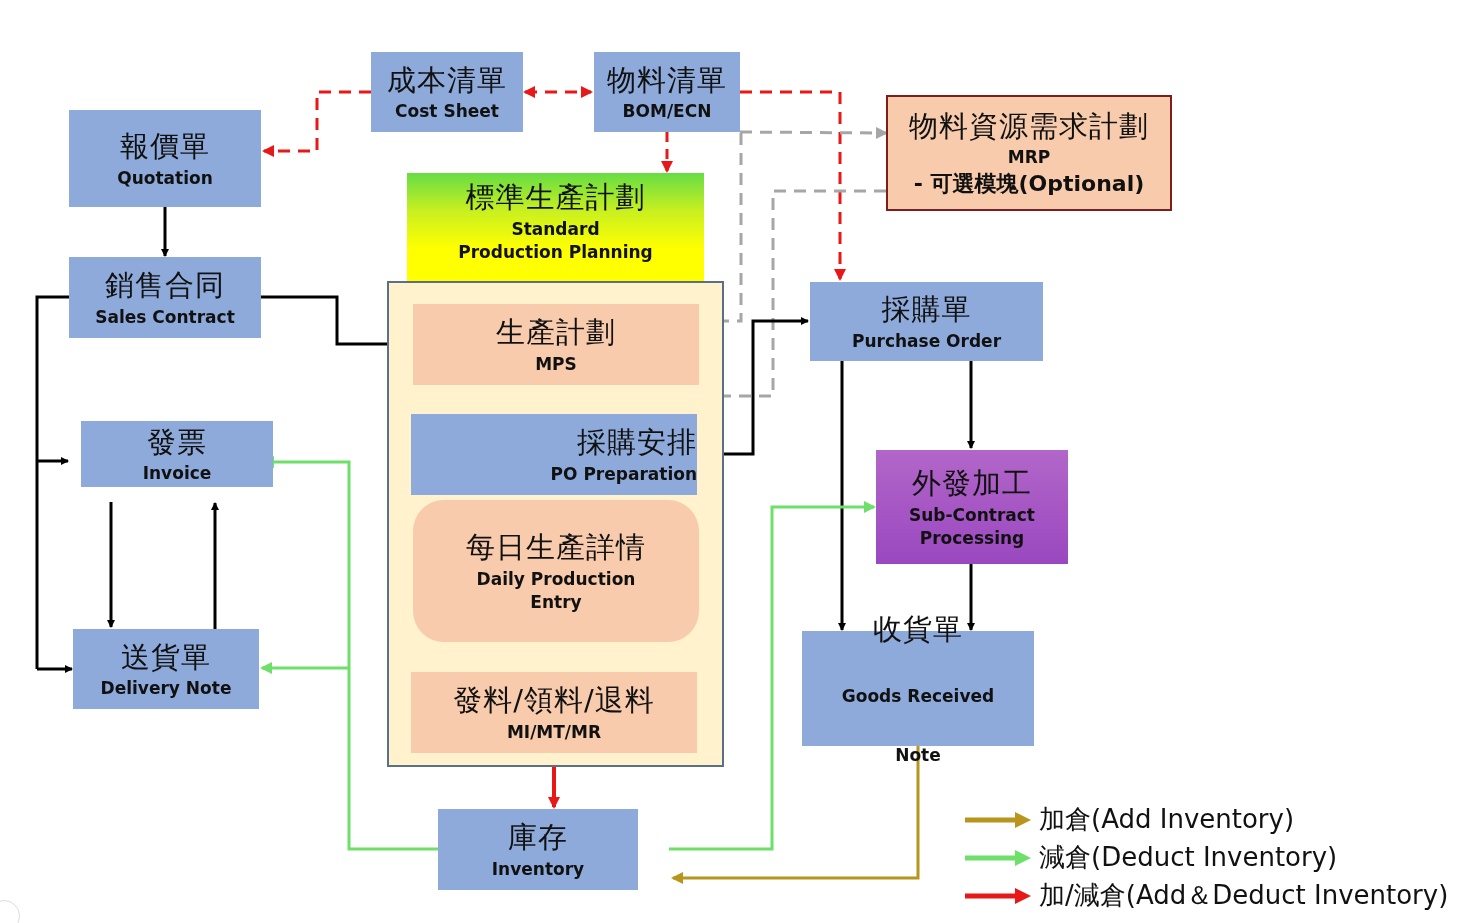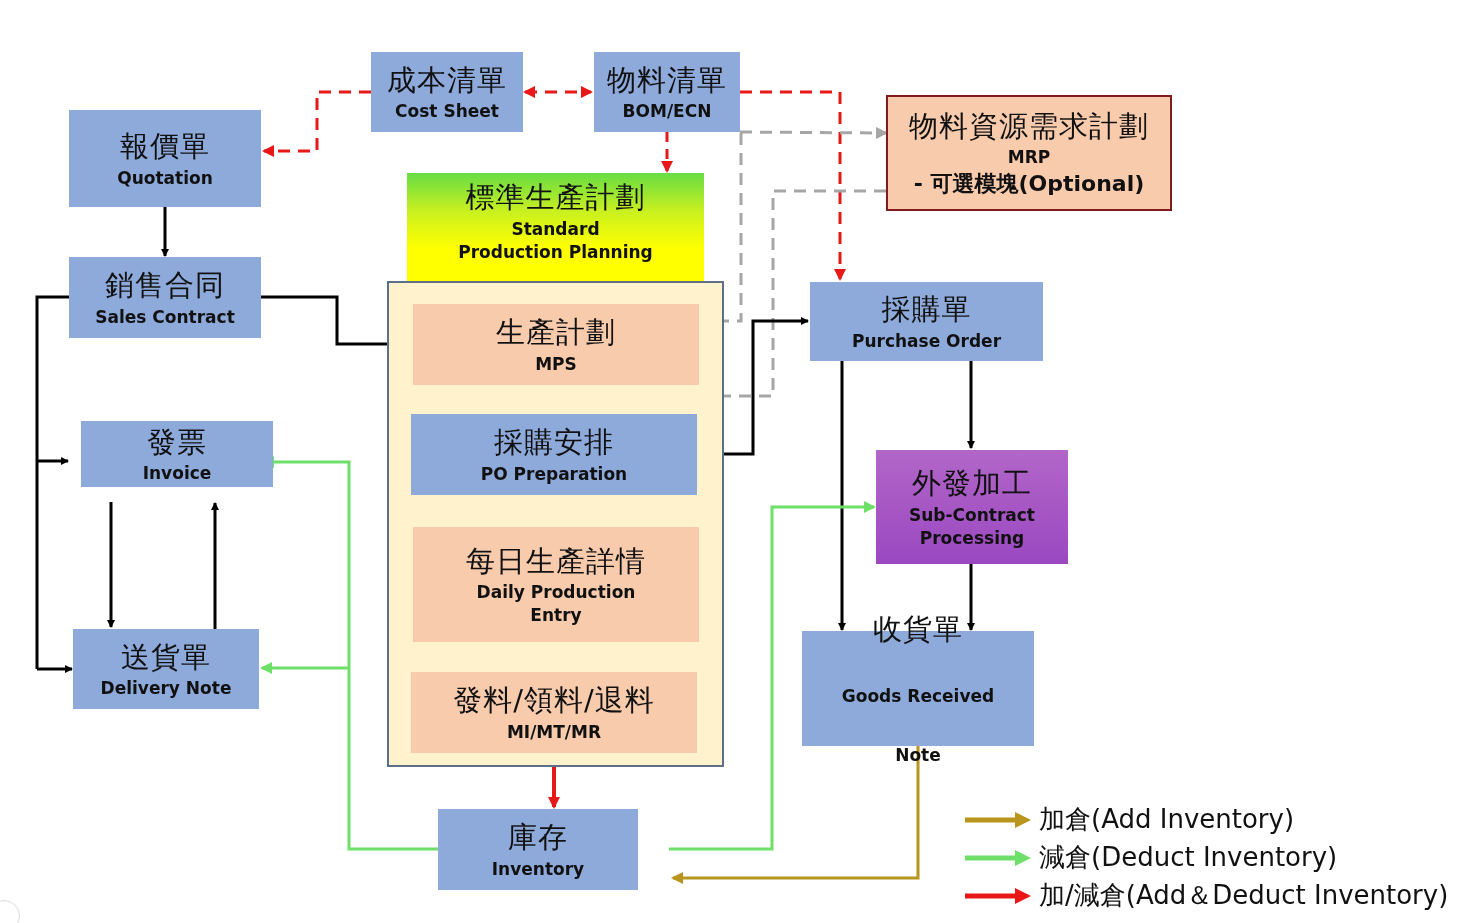--- a/index.html
+++ b/index.html
@@ -120,26 +120,26 @@
   <span class="zh">標準生產計劃</span>
   <span class="en">Standard</span>
   <span class="en">Production Planning</span>
 </div>
 
 <div class="box peach" style="left:413px;top:304px;width:286px;height:81px;">
   <span class="zh">生產計劃</span>
   <span class="en">MPS</span>
 </div>
 
-<div class="box blue" style="left:411px;top:414px;width:286px;height:81px;">
+<div class="box blue" style="left:411px;top:414px;width:286px;height:81px;align-items:flex-end;">
   <span class="zh">採購安排</span>
   <span class="en">PO Preparation</span>
 </div>
 
-<div class="box peach" style="left:413px;top:527px;width:286px;height:115px;">
+<div class="box peach" style="left:413px;top:500px;width:286px;height:142px;border-radius:31px;">
   <span class="zh">每日生產詳情</span>
   <span class="en">Daily Production</span>
   <span class="en">Entry</span>
 </div>
 
 <div class="box peach" style="left:411px;top:672px;width:286px;height:81px;">
   <span class="zh">發料/領料/退料</span>
   <span class="en">MI/MT/MR</span>
 </div>
 

